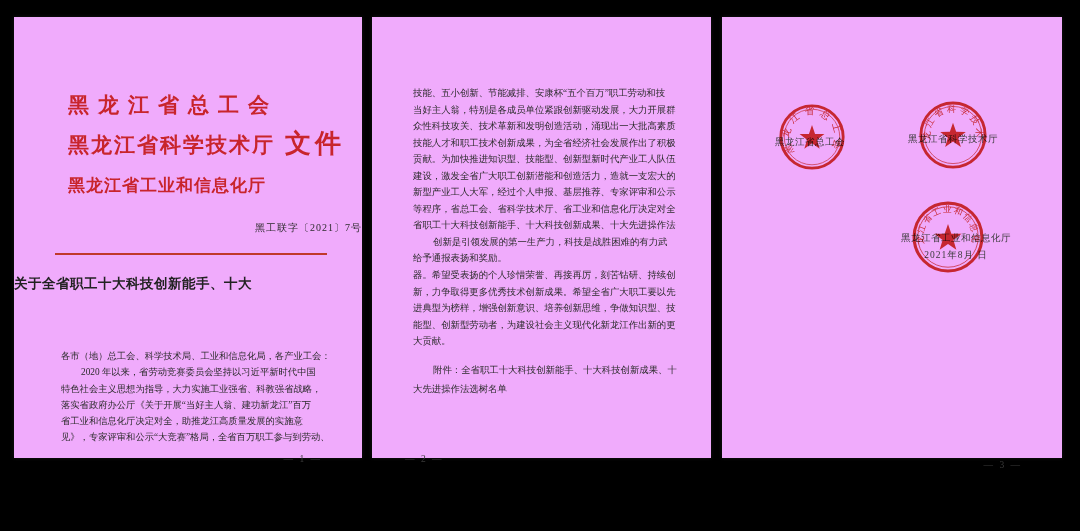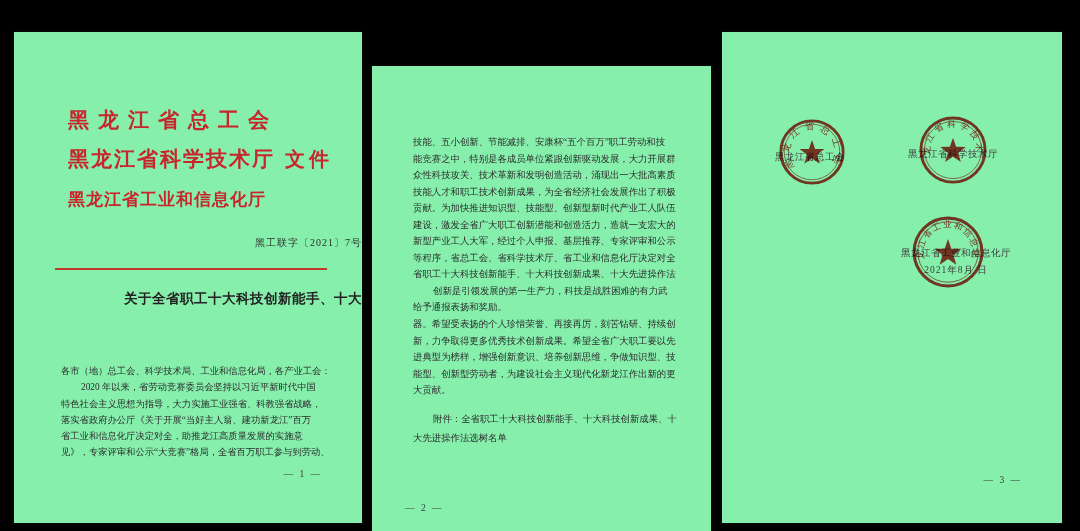--- a/index.html
+++ b/index.html
@@ -4,37 +4,37 @@
 <style>
   * { margin:0; padding:0; box-sizing:border-box; }
   html,body { width:1080px; height:531px; overflow:hidden; }
   body {
     background:#000;
     font-family:"Liberation Serif","DejaVu Serif",serif;
     position:relative;
   }
   .canvas { position:absolute; left:0; top:0; width:1080px; height:531px; background:#000; }
   .page {
-    position:absolute; top:32px; height:491px;
-    background:#86efac; box-shadow:0 0 4px rgba(255,255,255,.08);
+    position:absolute; top:17px; height:441px;
+    background:#f0abfc; box-shadow:0 0 4px rgba(255,255,255,.08);
   }
   .page1 { left:14px;  width:348px; }
-  .page2 { left:372px; width:339px;margin-top:34px; }
+  .page2 { left:372px; width:339px; }
   .page3 { left:722px; width:340px; }
 
   
   .red-header { position:absolute; left:54px; top:70px; color:#c8252c; font-weight:bold; white-space:nowrap; }
   .rh1 { font-size:21px; letter-spacing:9px; line-height:36px; }
   .rh2 { font-size:21px; letter-spacing:2px; line-height:42px; }
-  .rh2 .wenjian { font-size:20px; letter-spacing:4px; margin-left:10px; }
+  .rh2 .wenjian { font-size:26px; letter-spacing:4px; margin-left:10px; }
   .rh3 { font-size:17px; letter-spacing:1px; line-height:40px; }
   .doc-number { position:absolute; left:0; top:204px; width:100%; text-align:right;
     font-size:10px; color:#2b2b2b; letter-spacing:1px; }
   .red-rule { position:absolute; left:41px; top:236px; width:272px; height:2px; background:#c0392b; }
-  .doc-title { position:absolute; left:0; top:256px; width:100%; text-align:right;
+  .doc-title { position:absolute; left:0; top:256px; width:100%; text-align:left;
     font-size:13.5px; font-weight:bold; color:#222; line-height:21px; letter-spacing:.5px; }
   .body-block { position:absolute; white-space:nowrap; color:#2b2b2b; }
   .p1-body { left:47px; top:331px; width:272px; font-size:9.3px; line-height:16.3px; }
   .p2-body { left:41px; top:68px;  width:272px; font-size:9.4px; line-height:16.55px; }
   .bline { white-space:nowrap; overflow:hidden; }
   .ind { padding-left:20px; }
   .attachment { position:absolute; left:41px; top:344px; width:276px;
     font-size:9.4px; line-height:19px; color:#2b2b2b; white-space:nowrap; }
   .pagenum { position:absolute; font-size:9.5px; color:#3a3a3a; letter-spacing:2px; white-space:nowrap; }
   .pn1 { right:40px; top:437px; }
@@ -77,21 +77,21 @@
       <div class="bline">落实省政府办公厅《关于开展“当好主人翁、建功新龙江”百万</div>
       <div class="bline">省工业和信息化厅决定对全，助推龙江高质量发展的实施意</div>
       <div class="bline">见》，专家评审和公示“大竞赛”格局，全省百万职工参与到劳动、</div>
     </div>
     <div class="pagenum pn1">— 1 —</div>
   </div>
 
   <div class="page page2">
     <div class="body-block p2-body">
       <div class="bline">技能、五小创新、节能减排、安康杯“五个百万”职工劳动和技</div>
-      <div class="bline">能竞赛之中，特别是各成员单位紧跟创新驱动发展，大力开展群</div>
+      <div class="bline">当好主人翁，特别是各成员单位紧跟创新驱动发展，大力开展群</div>
       <div class="bline">众性科技攻关、技术革新和发明创造活动，涌现出一大批高素质</div>
       <div class="bline">技能人才和职工技术创新成果，为全省经济社会发展作出了积极</div>
       <div class="bline">贡献。为加快推进知识型、技能型、创新型新时代产业工人队伍</div>
       <div class="bline">建设，激发全省广大职工创新潜能和创造活力，造就一支宏大的</div>
       <div class="bline">新型产业工人大军，经过个人申报、基层推荐、专家评审和公示</div>
       <div class="bline">等程序，省总工会、省科学技术厅、省工业和信息化厅决定对全</div>
       <div class="bline">省职工十大科技创新能手、十大科技创新成果、十大先进操作法</div>
       <div class="bline ind">创新是引领发展的第一生产力，科技是战胜困难的有力武</div>
       <div class="bline">给予通报表扬和奖励。</div>
       <div class="bline">器。希望受表扬的个人珍惜荣誉、再接再厉，刻苦钻研、持续创</div>

